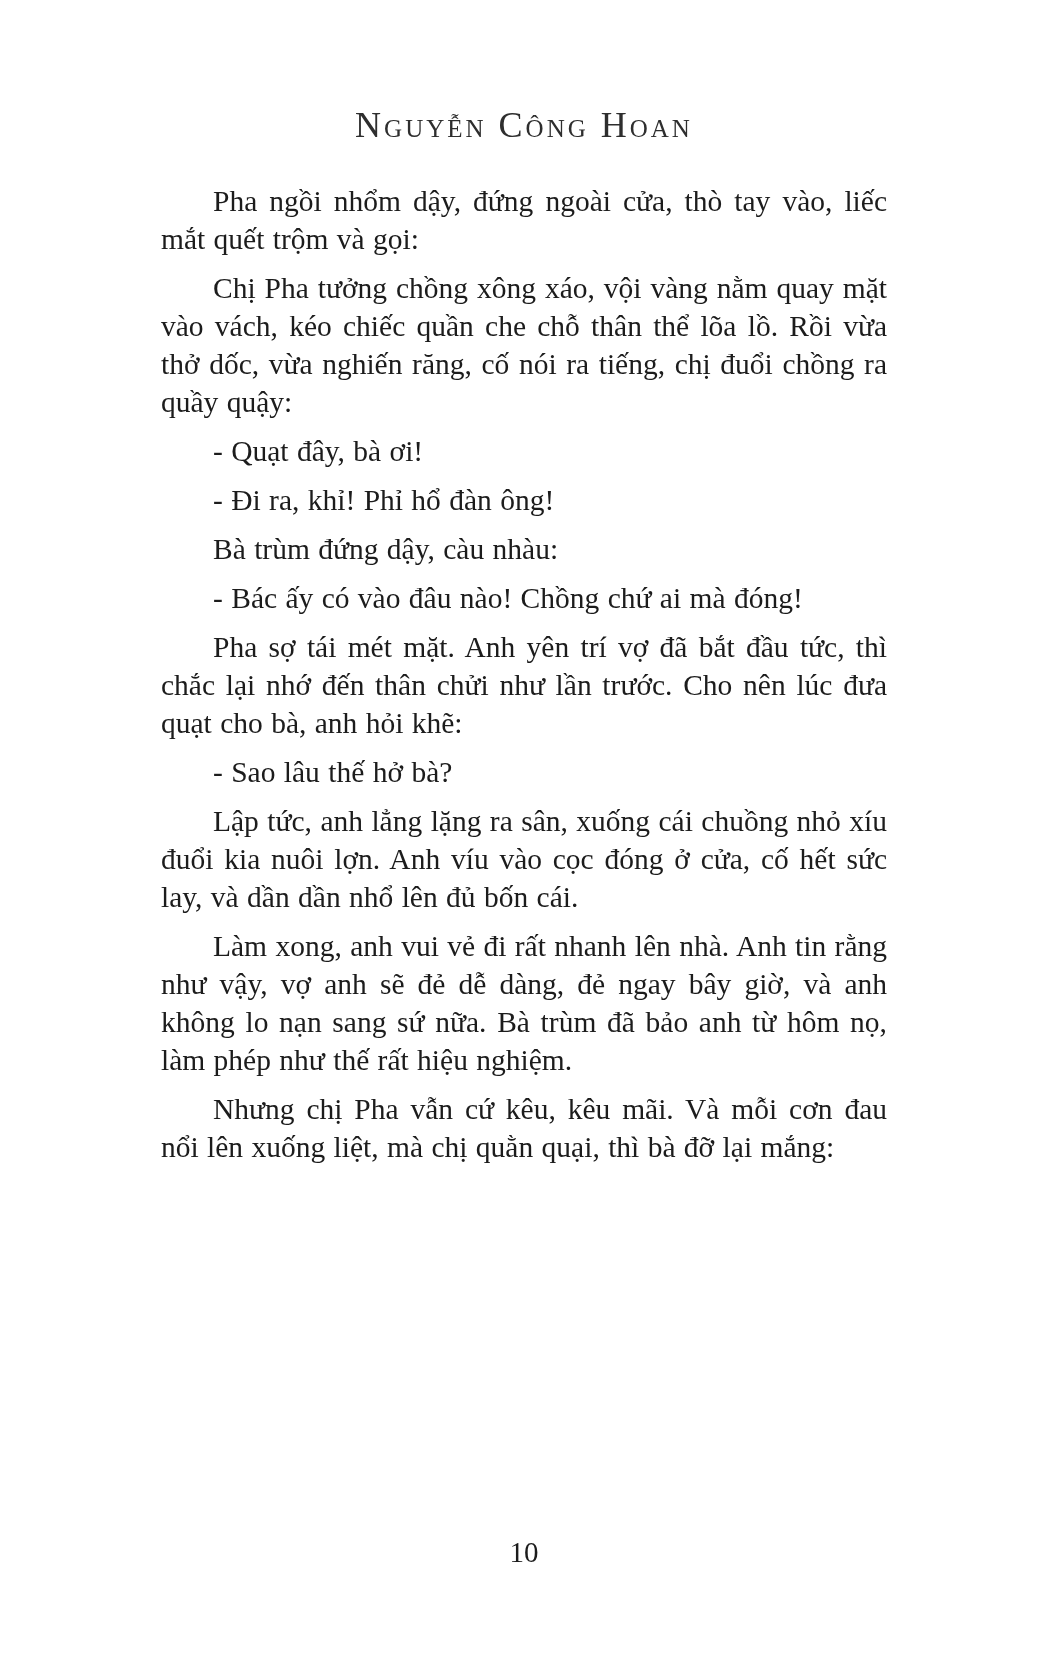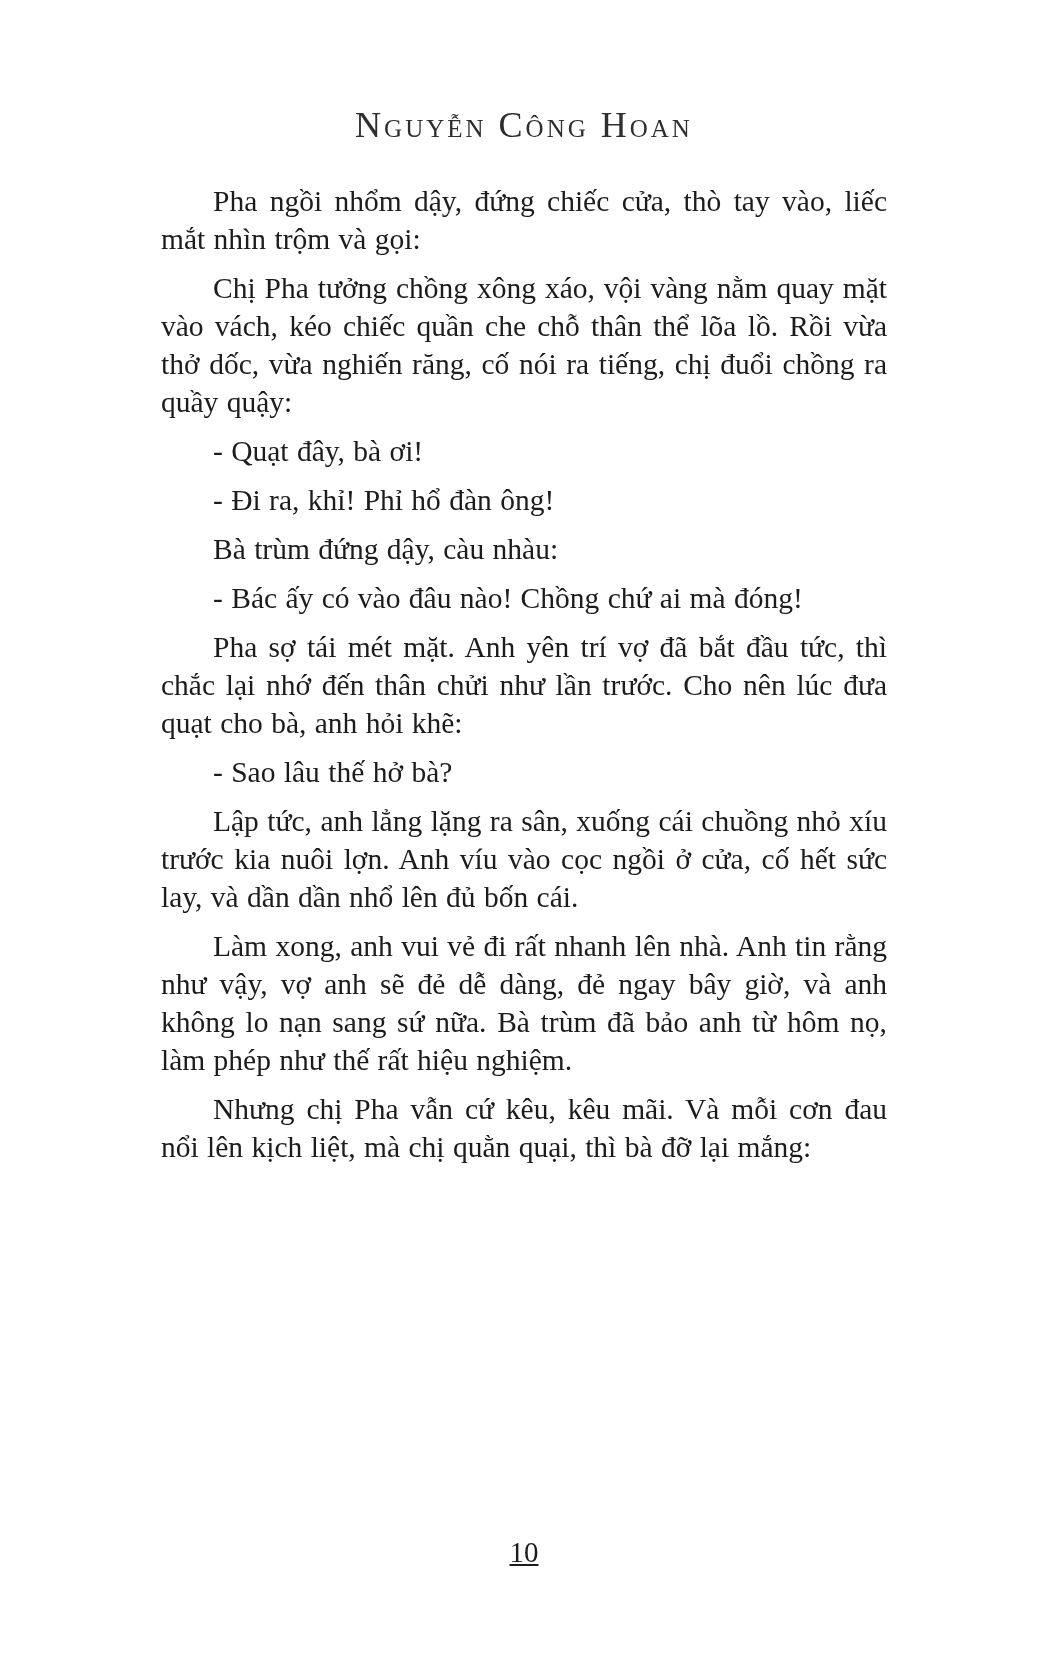--- a/index.html
+++ b/index.html
@@ -39,39 +39,38 @@
     word-spacing: 1px;
   }
   .page-number {
     position: absolute;
     top: 1432px;
     left: 0;
     width: 100%;
     text-align: center;
     font-size: 29px;
     color: #1c1c1c;
-    text-decoration: underline;
   }
 </style>
 </head>
 <body>
 
 <div class="book-page">
 
   <div class="running-header">Nguyễn Công Hoan</div>
 
   <div class="text-block">
-    <p>Pha ngồi nhổm dậy, đứng chiếc cửa, thò tay vào, liếc mắt nhìn trộm và gọi:</p>
+    <p>Pha ngồi nhổm dậy, đứng ngoài cửa, thò tay vào, liếc mắt quết trộm và gọi:</p>
     <p>Chị Pha tưởng chồng xông xáo, vội vàng nằm quay mặt vào vách, kéo chiếc quần che chỗ thân thể lõa lồ. Rồi vừa thở dốc, vừa nghiến răng, cố nói ra tiếng, chị đuổi chồng ra quầy quậy:</p>
     <p>- Quạt đây, bà ơi!</p>
     <p>- Đi ra, khỉ! Phỉ hổ đàn ông!</p>
     <p>Bà trùm đứng dậy, càu nhàu:</p>
     <p>- Bác ấy có vào đâu nào! Chồng chứ ai mà đóng!</p>
     <p>Pha sợ tái mét mặt. Anh yên trí vợ đã bắt đầu tức, thì chắc lại nhớ đến thân chửi như lần trước. Cho nên lúc đưa quạt cho bà, anh hỏi khẽ:</p>
     <p>- Sao lâu thế hở bà?</p>
-    <p>Lập tức, anh lẳng lặng ra sân, xuống cái chuồng nhỏ xíu trước kia nuôi lợn. Anh víu vào cọc ngồi ở cửa, cố hết sức lay, và dần dần nhổ lên đủ bốn cái.</p>
+    <p>Lập tức, anh lẳng lặng ra sân, xuống cái chuồng nhỏ xíu đuổi kia nuôi lợn. Anh víu vào cọc đóng ở cửa, cố hết sức lay, và dần dần nhổ lên đủ bốn cái.</p>
     <p>Làm xong, anh vui vẻ đi rất nhanh lên nhà. Anh tin rằng như vậy, vợ anh sẽ đẻ dễ dàng, đẻ ngay bây giờ, và anh không lo nạn sang sứ nữa. Bà trùm đã bảo anh từ hôm nọ, làm phép như thế rất hiệu nghiệm.</p>
-    <p>Nhưng chị Pha vẫn cứ kêu, kêu mãi. Và mỗi cơn đau nổi lên kịch liệt, mà chị quằn quại, thì bà đỡ lại mắng:</p>
+    <p>Nhưng chị Pha vẫn cứ kêu, kêu mãi. Và mỗi cơn đau nổi lên xuống liệt, mà chị quằn quại, thì bà đỡ lại mắng:</p>
   </div>
 
   <div class="page-number">10</div>
 
 </div>
 
 </body></html>

